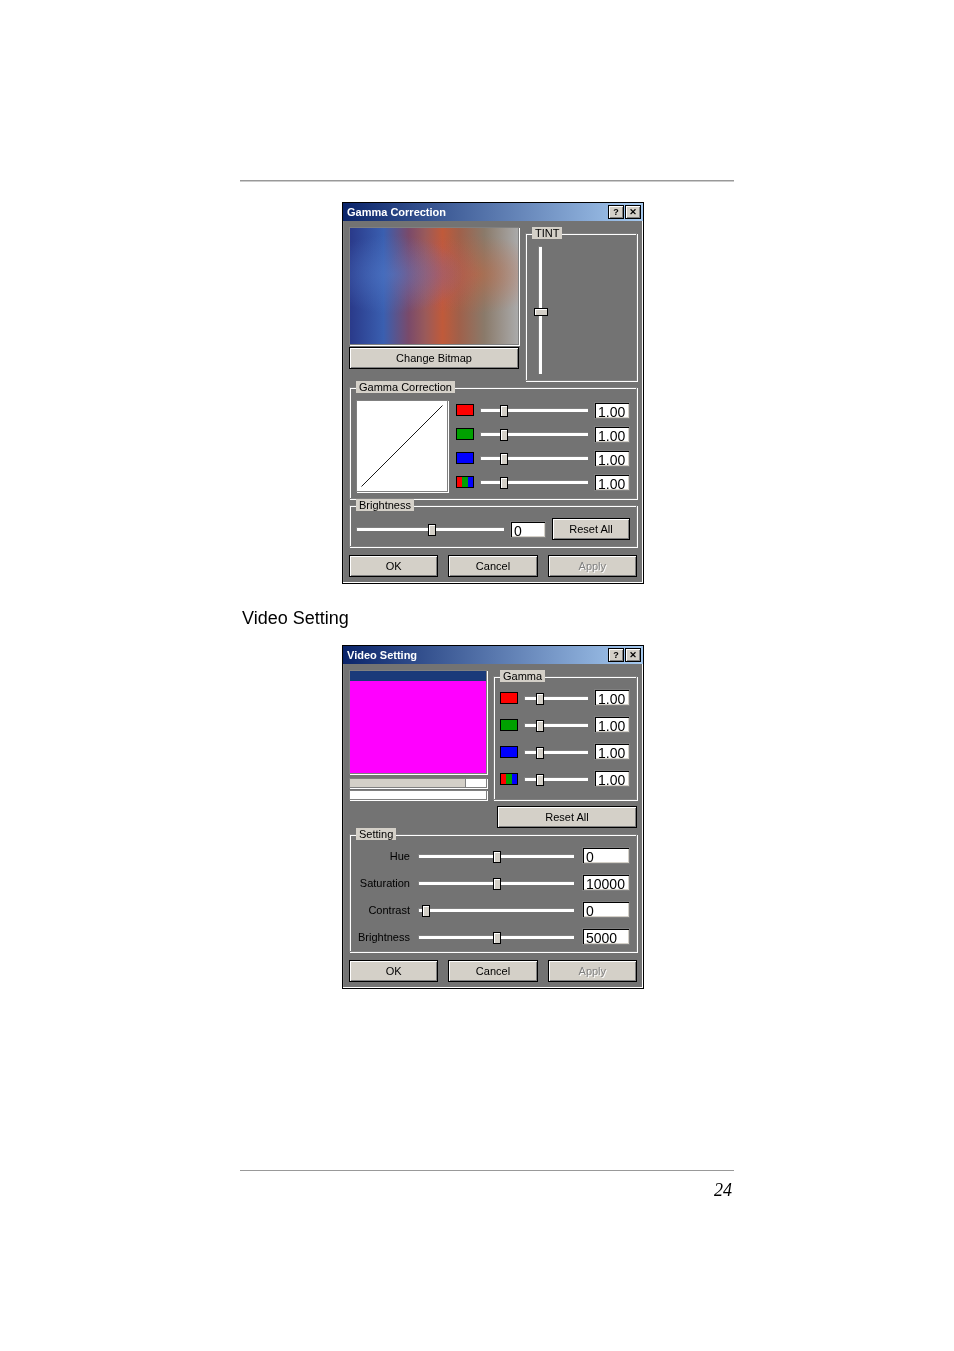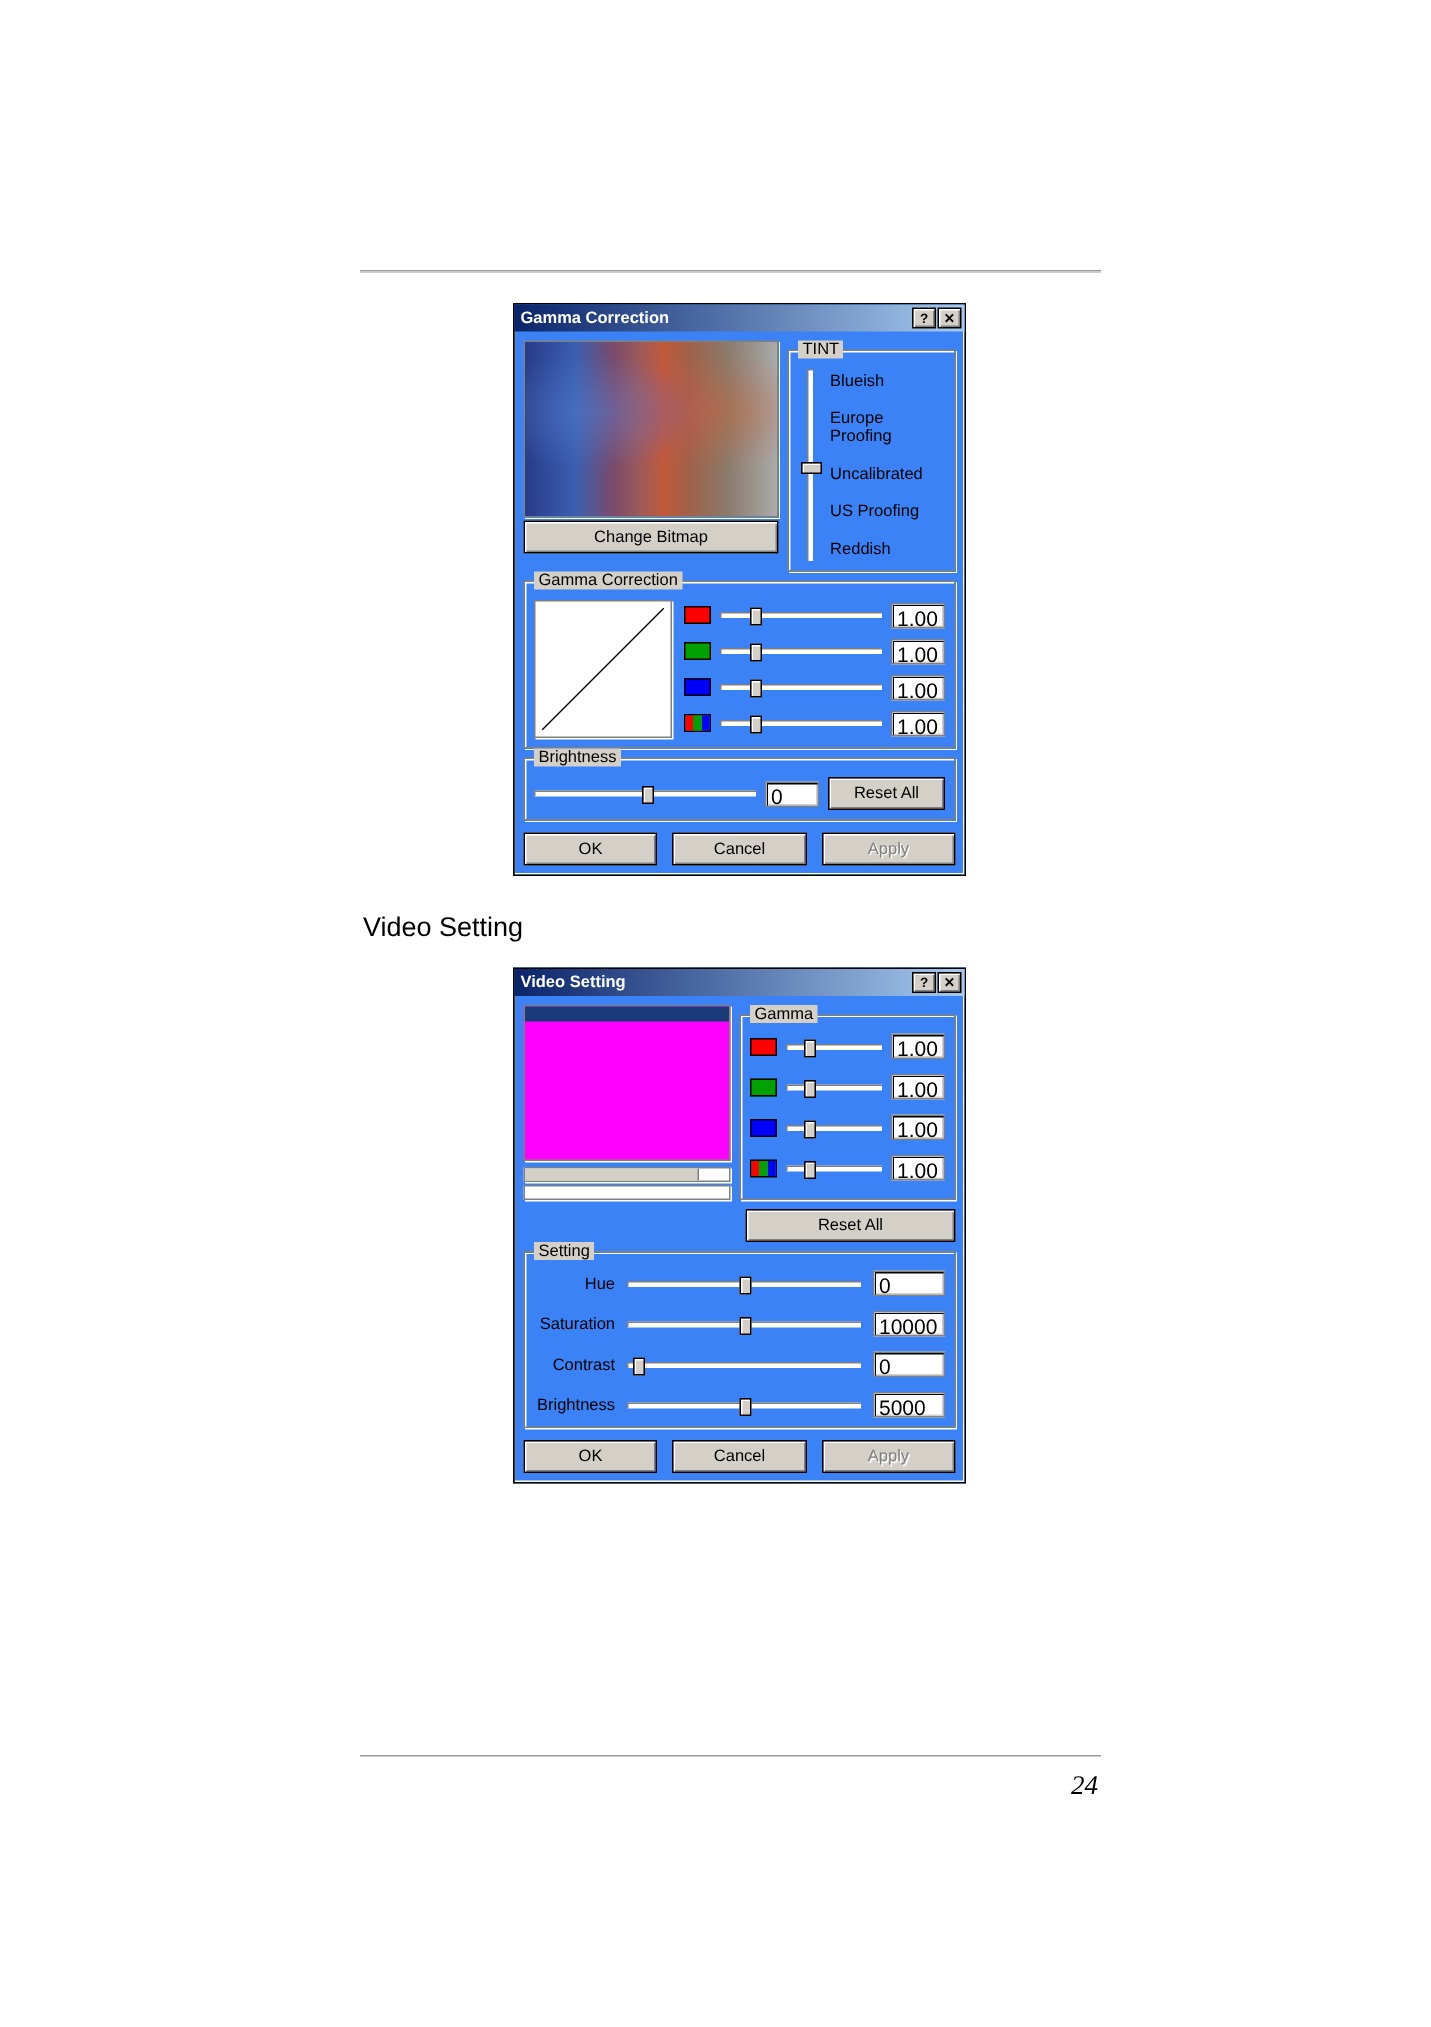--- a/index.html
+++ b/index.html
@@ -18,21 +18,21 @@
     .page-container {
       padding: 180px 0 0 0;
     }
     .hr-top {
       border: none;
       border-top: 1px solid #999;
       border-bottom: 1px solid #ccc;
       margin: 0 220px 20px 240px;
     }
     .dialog {
-      background: #3b82f6;
+      background: #737373;
       border: 1px solid #000;
       box-shadow: -1px -1px 0 #fff inset, 1px 1px 0 #808080 inset;
       margin: 0 auto;
       position: relative;
     }
     .dialog1 {
       width: 302px;
       margin-left: 342px;
     }
     .dialog2 {
@@ -406,27 +406,20 @@
           <button class="change-bitmap-btn">Change Bitmap</button>
         </div>
         <div class="tint-group group-box">
           <span class="group-label">TINT</span>
           <div class="tint-content">
             <div class="vslider">
               <div class="vslider-track">
                   <div class="vslider-thumb"></div>
                 </div>
             </div>
-            <div class="tint-labels">
-              <span>Blueish</span>
-              <span>Europe Proofing</span>
-              <span>Uncalibrated</span>
-              <span>US Proofing</span>
-              <span>Reddish</span>
-            </div>
           </div>
         </div>
       </div>
 
       <div class="group-box gamma-group">
         <span class="group-label">Gamma Correction</span>
         <div class="gamma-content">
           <div class="graph-box">
             <svg viewBox="0 0 100 100">
                 <line x1="5" y1="95" x2="95" y2="5" stroke="#000" stroke-width="1"></line>

